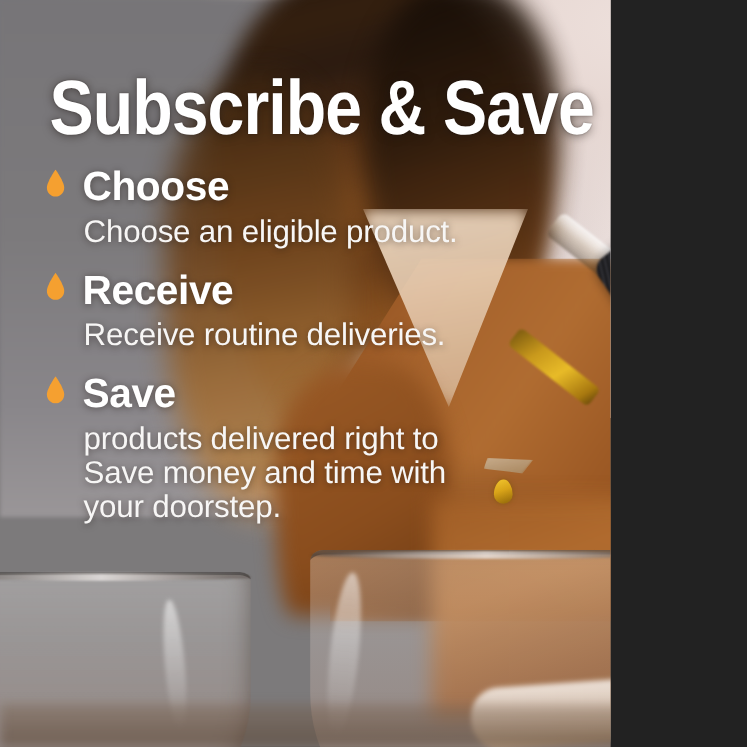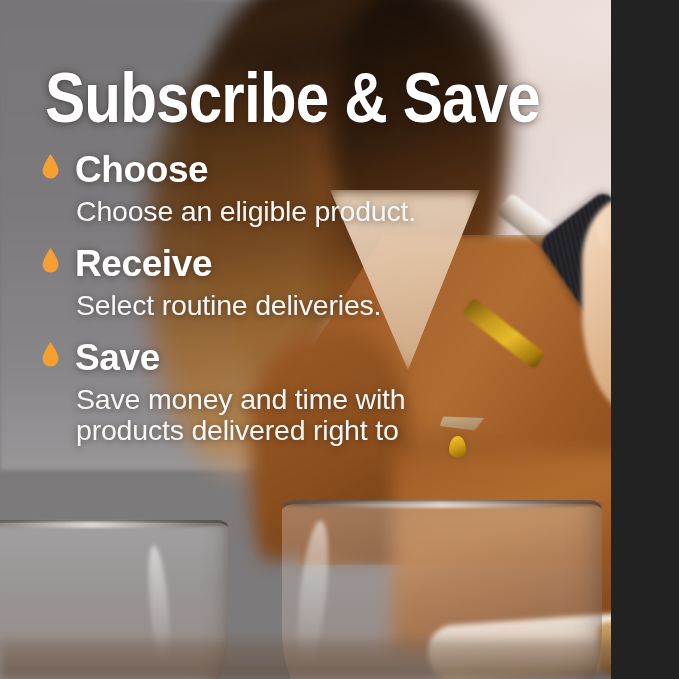--- a/index.html
+++ b/index.html
@@ -1,20 +1,20 @@
 <!DOCTYPE html>
 <html><head>
 <meta charset="utf-8">
 <style>
   html,body{margin:0;padding:0;background:#222;}
   body{font-family:"Liberation Sans", sans-serif;}
 
   #canvas{
     position:relative;
-    width:611px;height:679px;
+    width:555px;height:679px;
     overflow:hidden;
     background:#7c7a7b;
   }
 
   
   .photo{position:absolute;inset:0;overflow:hidden;}
 
   
   .bg-wall{
     position:absolute;left:0;top:0;width:679px;height:380px;
@@ -302,29 +302,30 @@
         <div>Choose an eligible product.</div>
       </div>
     </div>
 
     <div class="step s2">
       <svg class="drop-icon" viewBox="0 0 17 25">
         <path d="M8.5 0 C8.5 0 0.6 11.2 0.6 16.6 C0.6 21.2 4.1 24.6 8.5 24.6 C12.9 24.6 16.4 21.2 16.4 16.6 C16.4 11.2 8.5 0 8.5 0 Z" fill="#F5A030"></path>
       </svg>
       <div class="step-head">Receive</div>
       <div class="step-body">
-        <div>Select routine deliveries.</div>
+        <div>Receive routine deliveries.</div>
       </div>
     </div>
 
     <div class="step s3">
       <svg class="drop-icon" viewBox="0 0 17 25">
         <path d="M8.5 0 C8.5 0 0.6 11.2 0.6 16.6 C0.6 21.2 4.1 24.6 8.5 24.6 C12.9 24.6 16.4 21.2 16.4 16.6 C16.4 11.2 8.5 0 8.5 0 Z" fill="#F5A030"></path>
       </svg>
       <div class="step-head">Save</div>
       <div class="step-body">
+        <div>products delivered right to</div>
         <div>Save money and time with</div>
-        <div>products delivered right to</div>
+        <div>your doorstep.</div>
       </div>
     </div>
 
   </div>
 </div>
 
 </body></html>

